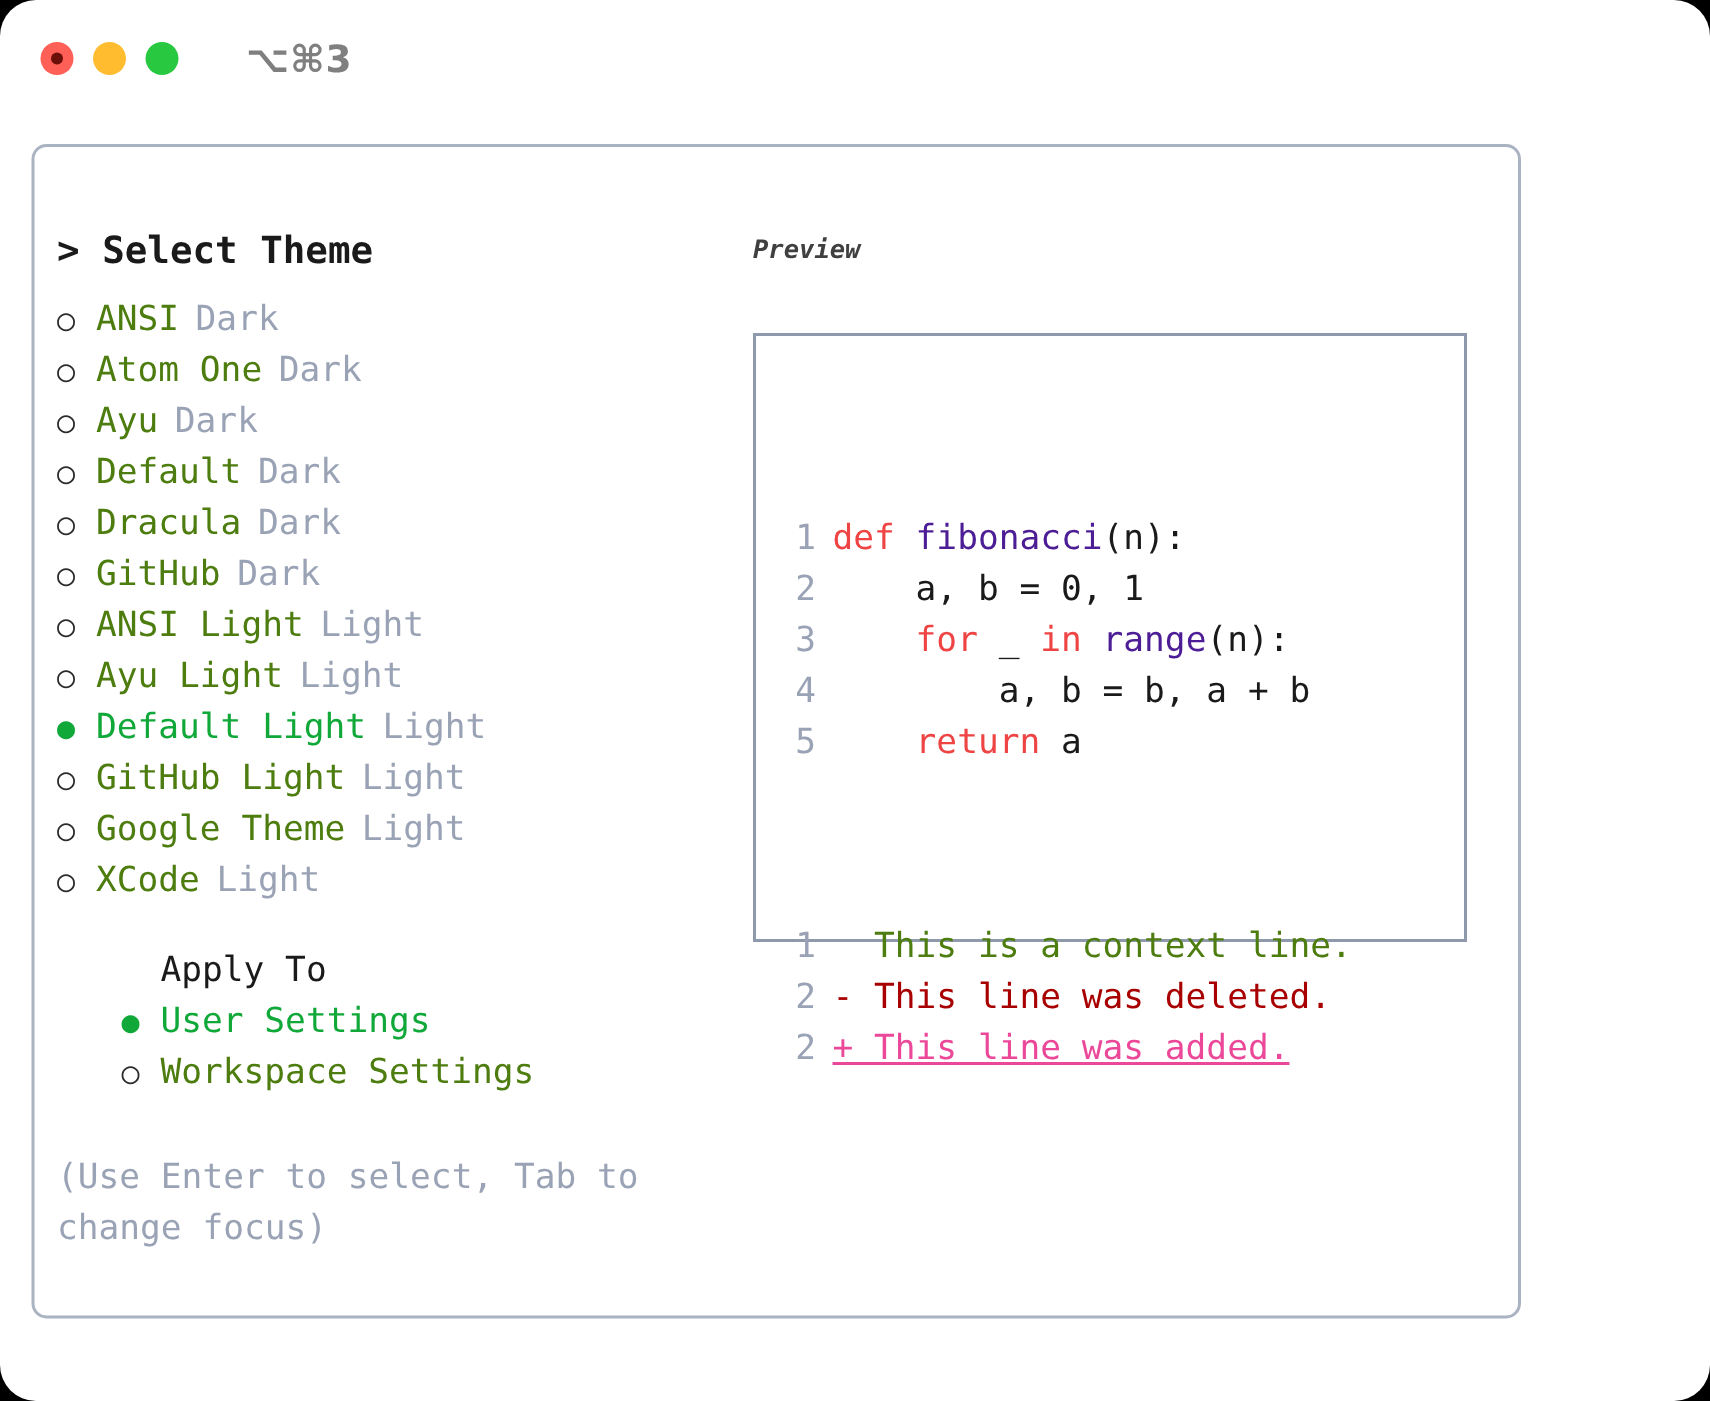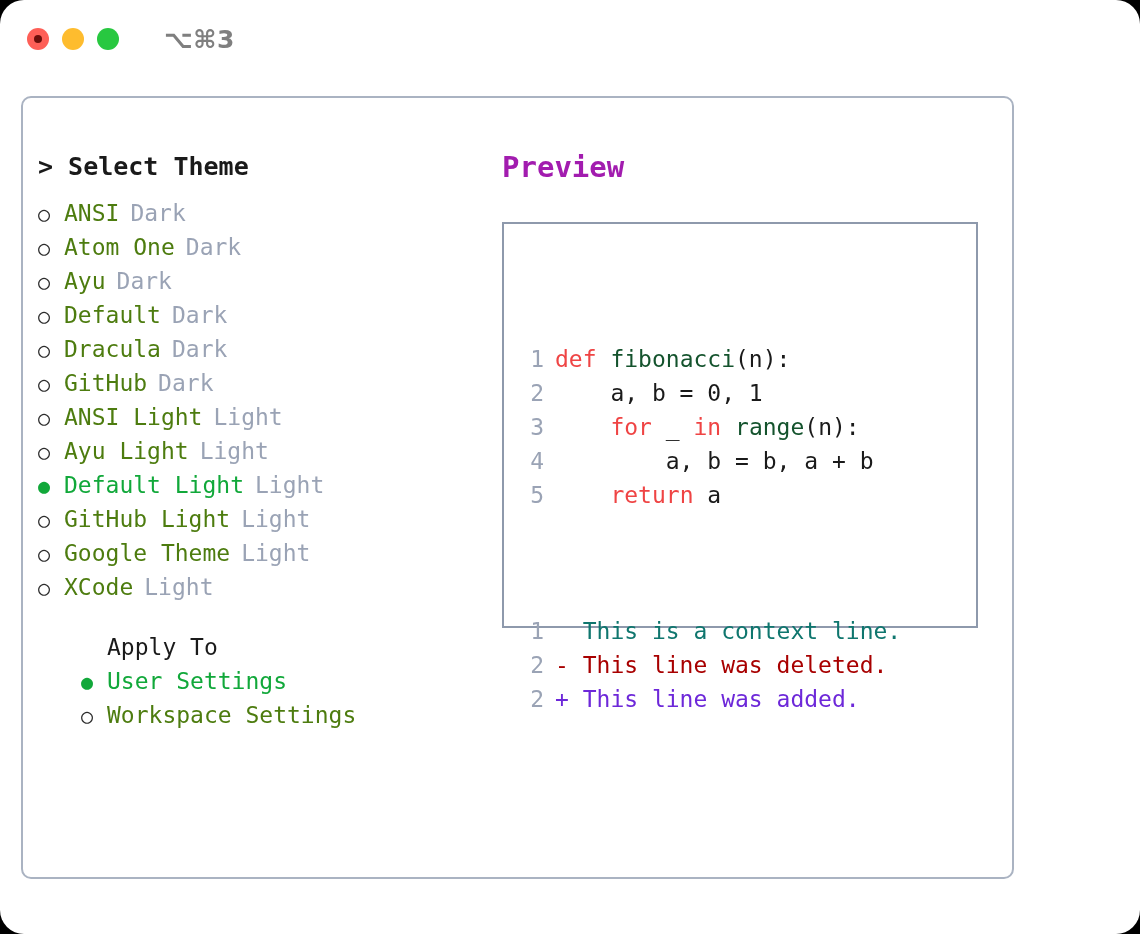--- a/index.html
+++ b/index.html
@@ -149,25 +149,26 @@
   }
 
   
   .right-col {
     position: absolute;
     left: 479px;
     top: 52px;
     width: 490px;
   }
   .preview-title {
-    font-size: 29px;
+    font-size: 17px;
     font-weight: 700;
-    color: #a21caf;
-    line-height: 34px;
-    white-space: pre;
+    color: #404040;
+    line-height: 34px;
+    white-space: pre;
+    font-style: italic;
   }
   .preview-box {
     margin-top: 38px;
     width: 476px;
     height: 406px;
     border: 2px solid #8e99ac;
     box-sizing: border-box;
     background: #ffffff;
     position: relative;
   }
@@ -181,25 +182,25 @@
   }
   .code-line { display: flex; white-space: pre; }
   .lnum {
     color: #9aa3b5;
     width: 30px;
     flex: 0 0 30px;
     text-align: right;
     margin-right: 11px;
   }
   .kw  { color: #ef4444; }
-  .fn  { color: #14532d; }
+  .fn  { color: #4c1d95; }
   .plain { color: #1a1a1a; }
-  .diff-ctx { color: #0f766e; }
+  .diff-ctx { color: #4d7c0f; }
   .diff-del { color: #a80000; }
-  .diff-add { color: #6d28d9; }
+  .diff-add { color: #ec4899; text-decoration: underline; }
   .diff-block { margin-top: 34px; }
 </style>
 </head>
 <body>
 
 <div class="app-window">
 
   <div class="title-bar">
     <div class="traffic-lights">
       <span class="light close"></span>
@@ -231,20 +232,21 @@
           </div>
 
         <div class="apply-section">
           <div class="apply-label">Apply To</div>
           <div id="apply-list">
               <div class="row selected"><span class="bullet">●</span><span class="name">User Settings</span></div>
               <div class="row"><span class="bullet">○</span><span class="name">Workspace Settings</span></div>
             </div>
         </div>
 
+        <div class="hint">(Use Enter to select, Tab to change focus)</div>
       </div>
 
       <div class="right-col">
         <div class="preview-title">Preview</div>
         <div class="preview-box">
           <div class="code">
             <div id="code-lines"><div class="code-line"><span class="lnum">1</span><span><span class="kw">def </span><span class="fn">fibonacci</span><span class="plain">(n):</span></span></div><div class="code-line"><span class="lnum">2</span><span><span class="plain">    a, b = 0, 1</span></span></div><div class="code-line"><span class="lnum">3</span><span><span class="plain">    </span><span class="kw">for</span><span class="plain"> _ </span><span class="kw">in </span><span class="fn">range</span><span class="plain">(n):</span></span></div><div class="code-line"><span class="lnum">4</span><span><span class="plain">        a, b = b, a + b</span></span></div><div class="code-line"><span class="lnum">5</span><span><span class="plain">    </span><span class="kw">return</span><span class="plain"> a</span></span></div></div>
             <div class="diff-block" id="diff-lines"><div class="code-line"><span class="lnum">1</span><span class="diff-ctx">  This is a context line.</span></div><div class="code-line"><span class="lnum">2</span><span class="diff-del">- This line was deleted.</span></div><div class="code-line"><span class="lnum">2</span><span class="diff-add">+ This line was added.</span></div></div>
           </div>
         </div>

